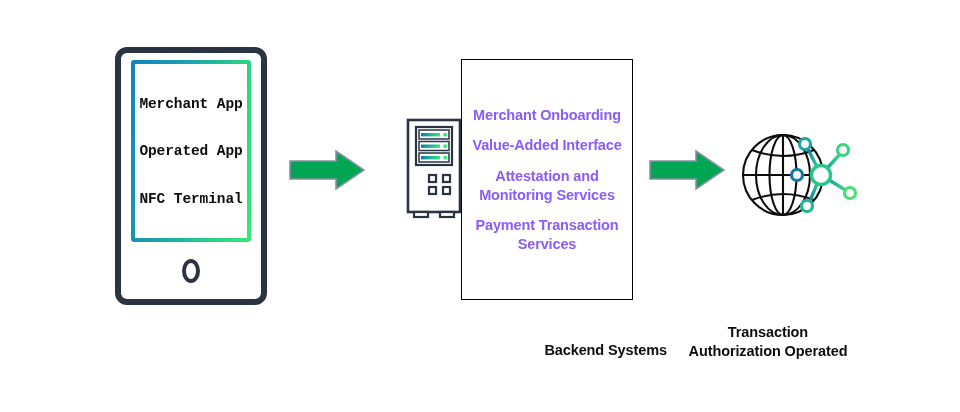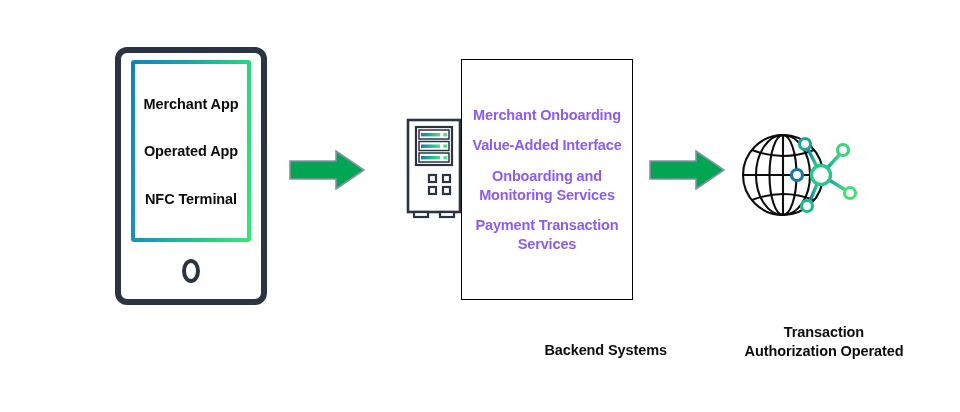--- a/index.html
+++ b/index.html
@@ -39,20 +39,21 @@
   .phone-screen {
     position: absolute;
     left: 16px;
     top: 13px;
     width: 120px;
     height: 182px;
     box-sizing: border-box;
     padding: 4px;
     background: linear-gradient(100deg, #1283be 0%, #1b9fb0 35%, #27cf86 72%, #35e878 100%);
     border-radius: 3px;
+    font-family: Liberation Mono, monospace;
   }
   .phone-screen-inner {
     position: absolute;
     left: 4px;
     top: 4px;
     right: 4px;
     bottom: 4px;
     background: #ffffff;
     display: flex;
     flex-direction: column;
@@ -137,21 +138,21 @@
     position: absolute;
     font-size: 14.5px;
     font-weight: bold;
     color: #0d0d0d;
     text-align: center;
     line-height: 1.32;
     letter-spacing: -0.1px;
   }
   #caption-cots    { left: 71px;  top: 341px; width: 240px; }
   #caption-backend { left: 427px; top: 341px; width: 240px; text-align: right; }
-  #caption-auth    { left: 704px; top: 323px; width: 240px; }
+  #caption-auth    { left: 648px; top: 323px; width: 240px; }
 </style>
 </head>
 <body>
 
 <div id="canvas">
 
   <div id="phone-group">
     <div class="phone-frame"></div>
 
     <div class="phone-screen">
@@ -203,21 +204,21 @@
       <rect x="43" y="72" width="7" height="7" fill="#ffffff" stroke="#2b3443" stroke-width="2.2"></rect>
 
       <rect x="14" y="97" width="14" height="5" fill="#ffffff" stroke="#2b3443" stroke-width="2.2"></rect>
       <rect x="40" y="97" width="14" height="5" fill="#ffffff" stroke="#2b3443" stroke-width="2.2"></rect>
     </svg>
   </div>
 
   <div id="backend-box">
     <div class="backend-item">Merchant Onboarding</div>
     <div class="backend-item">Value-Added Interface</div>
-    <div class="backend-item">Onboarding and Monitoring Services</div>
+    <div class="backend-item">Attestation and Monitoring Services</div>
     <div class="backend-item">Payment Transaction Services</div>
   </div>
 
   <div class="arrow" id="arrow-2">
     <svg width="76" height="40" viewBox="0 0 76 40" xmlns="http://www.w3.org/2000/svg">
       <polygon points="1,11 47,11 47,1 75,20 47,39 47,29 1,29" fill="#00a651" stroke="#8a8fa8" stroke-width="1.6"></polygon>
     </svg>
   </div>
 
   <div id="globe-group">

